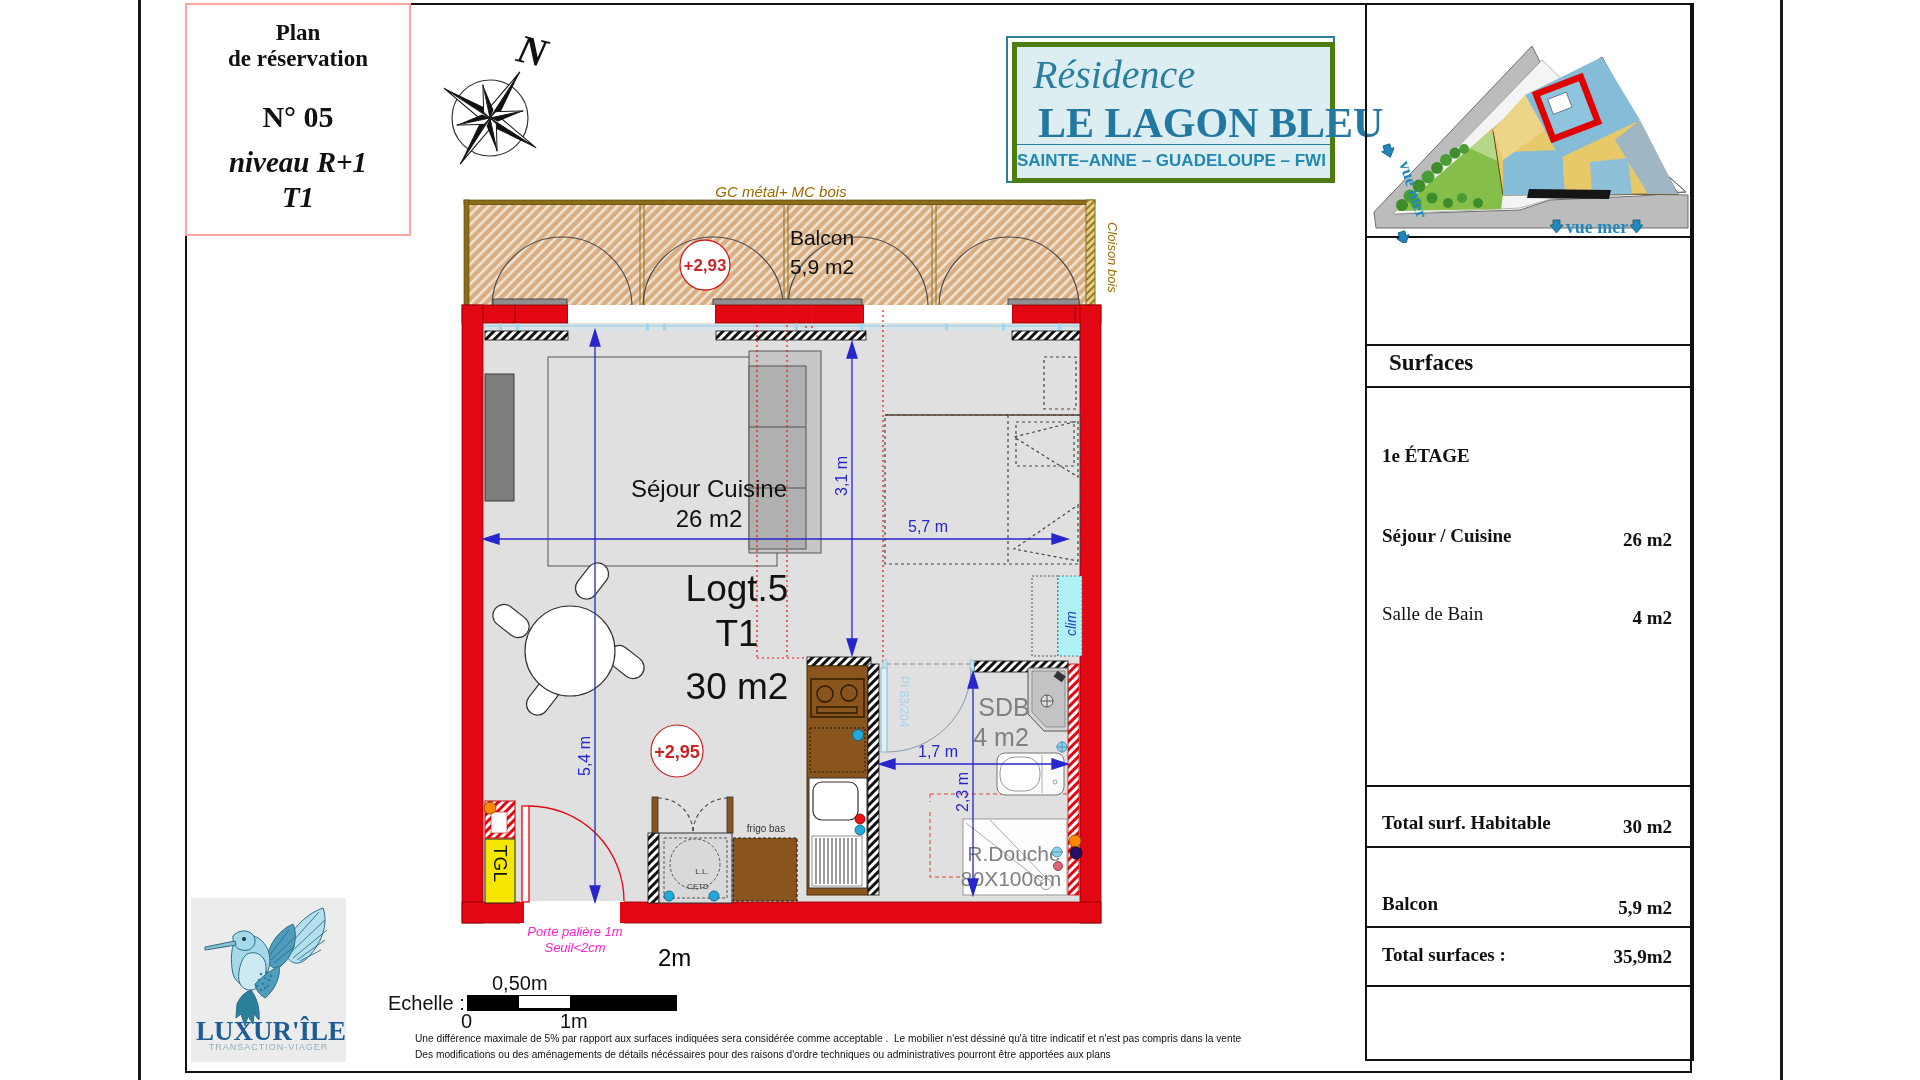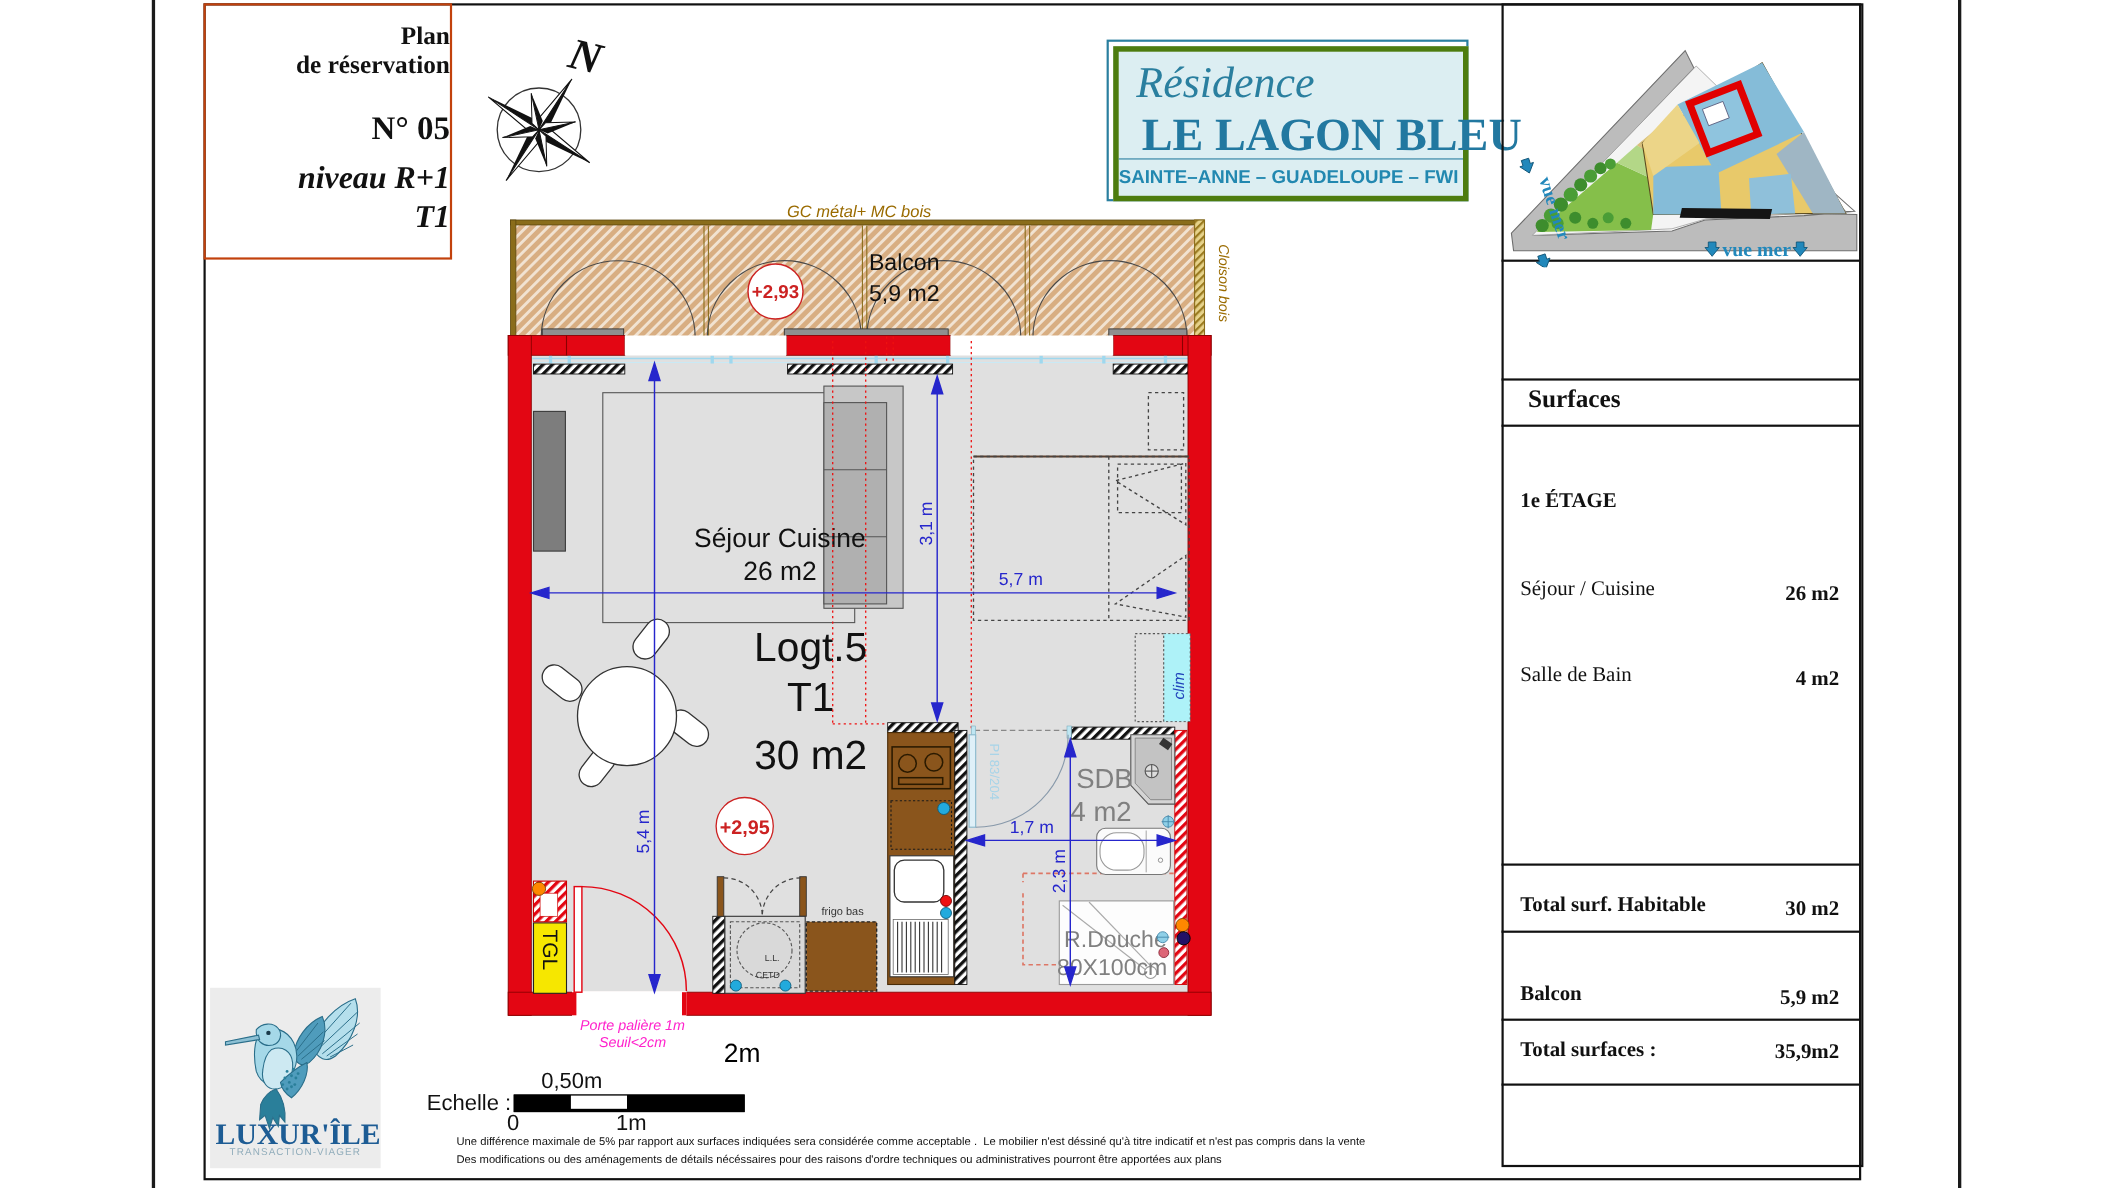--- a/index.html
+++ b/index.html
@@ -9,21 +9,21 @@
 </style>
 </head>
 <body>
 
 <div class="abs" style="left:138px;top:0;width:3px;height:1080px;background:#1a1a1a;"></div>
 
 <div class="abs" style="left:1780px;top:0;width:3px;height:1080px;background:#1a1a1a;"></div>
 
 <div class="abs" style="left:185px;top:3px;width:1503px;height:1066px;border:2px solid #111;"></div>
 
-<div class="abs serif" style="left:185px;top:3px;width:222px;height:229px;border:2px solid #c2410c;text-align:right;color:#111;">
+<div class="abs serif" style="left:185px;top:3px;width:222px;height:229px;border:2px solid #fca5a5;text-align:center;color:#111;">
 <div style="font-size:23px;font-weight:bold;margin-top:15px;">Plan</div>
 <div style="font-size:23px;font-weight:bold;">de réservation</div>
 <div style="font-size:30px;font-weight:bold;margin-top:28px;">N° 05</div>
 <div style="font-size:29px;font-weight:bold;font-style:italic;margin-top:12px;">niveau R+1</div>
 <div style="font-size:29px;font-weight:bold;font-style:italic;margin-top:2px;">T1</div>
 </div>
 
 <svg class="abs" style="left:430px;top:30px;" width="140" height="150" viewBox="0 0 140 150">
 <g transform="translate(60,88)">
 <circle r="38" fill="none" stroke="#333" stroke-width="1.2"></circle>
@@ -68,21 +68,21 @@
 
 <div class="abs" style="left:1365px;top:3px;width:325px;height:1054px;border:2px solid #111;"></div>
 
 <div class="abs" style="left:1365px;top:3px;width:325px;height:233px;border-bottom:2px solid #111;"></div>
 
 <div class="abs" style="left:1365px;top:344px;width:325px;height:40px;border-top:2px solid #111;border-bottom:2px solid #111;"></div>
 <div class="abs serif" style="left:1365px;top:350px;width:289px;text-align:left;font-size:23px;font-weight:bold;color:#111;margin-left:24px;">Surfaces</div>
 
 <div class="abs serif" style="left:1382px;top:445px;font-size:19px;font-weight:bold;color:#111;">1e ÉTAGE</div>
 
-<div class="abs serif" style="left:1382px;top:525px;font-size:19px;font-weight:normal;color:#111;">Séjour / Cuisine</div>
+<div class="abs serif" style="left:1382px;top:525px;font-size:19px;font-weight:bold;color:#111;">Séjour / Cuisine</div>
 <div class="abs serif" style="left:1500px;top:529px;width:172px;text-align:right;font-size:19px;font-weight:bold;color:#111;">26 m2</div>
 
 <div class="abs serif" style="left:1382px;top:603px;font-size:19px;font-weight:normal;color:#111;">Salle de Bain</div>
 <div class="abs serif" style="left:1500px;top:607px;width:172px;text-align:right;font-size:19px;font-weight:bold;color:#111;">4 m2</div>
 
 <div class="abs" style="left:1365px;top:785px;width:325px;height:59px;border-top:2px solid #111;border-bottom:2px solid #111;"></div>
 <div class="abs serif" style="left:1382px;top:812px;font-size:19px;font-weight:bold;color:#111;">Total surf. Habitable</div>
 <div class="abs serif" style="left:1500px;top:816px;width:172px;text-align:right;font-size:19px;font-weight:bold;color:#111;">30 m2</div>
 
 <div class="abs serif" style="left:1382px;top:893px;font-size:19px;font-weight:bold;color:#111;">Balcon</div>

